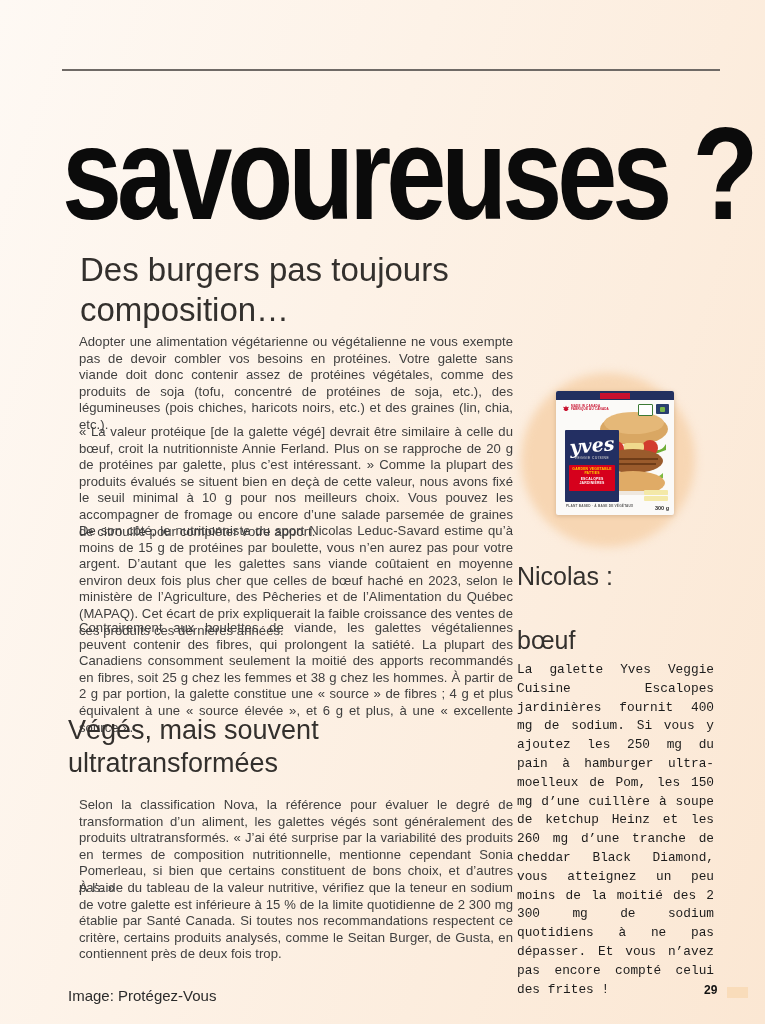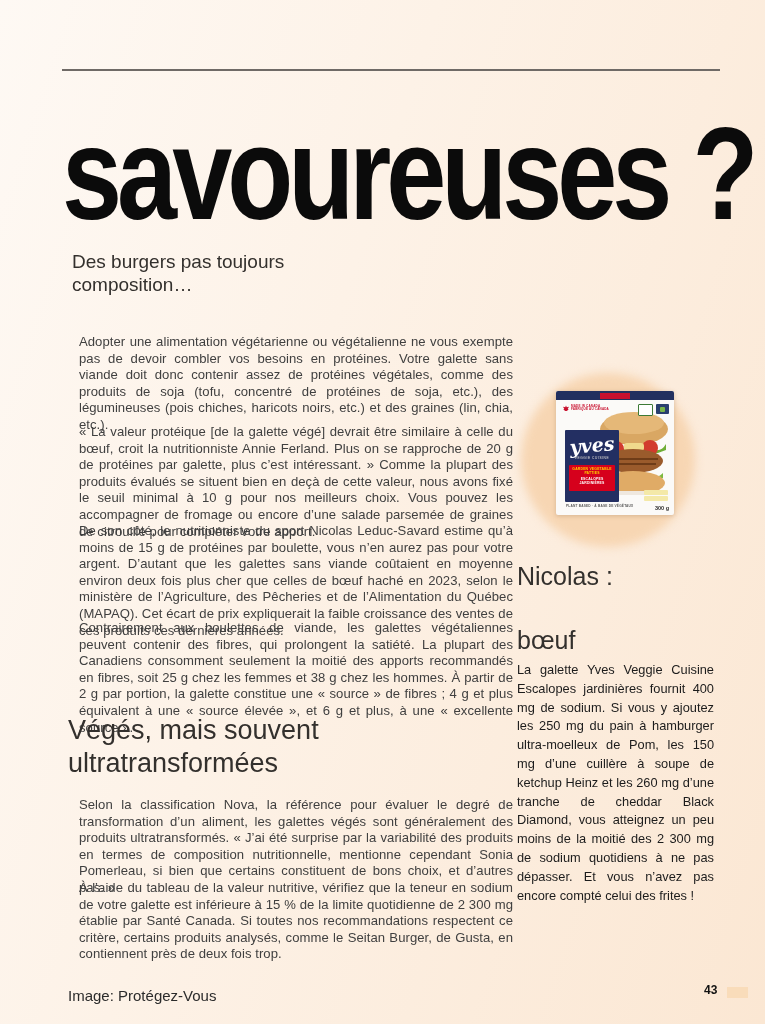--- a/index.html
+++ b/index.html
@@ -14,22 +14,22 @@
   .top-rule{position:absolute;left:62px;top:69px;width:658px;height:2px;background:#6f6a66;}
 
   .headline{
     position:absolute;left:62px;top:108px;margin:0;
     font-size:108px;font-weight:700;color:#0b0b0b;
     letter-spacing:-5px;line-height:1;white-space:nowrap;
     transform:scaleY(1.22);transform-origin:left top;
   }
 
   .subhead{
-    position:absolute;left:72px;top:250px;margin:0;
-    font-size:19px;font-weight:400;color:#33302d;line-height:1.22;
+    position:absolute;left:80px;top:250px;margin:0;
+    font-size:33px;font-weight:400;color:#33302d;line-height:1.22;
   }
   .subhead2{
     position:absolute;left:68px;top:714px;margin:0;
     font-size:27px;font-weight:400;color:#33302d;line-height:1.22;
   }
 
   .bodypar{
     position:absolute;left:72px;width:434px;margin:7px;
     font-size:13.1px;line-height:16.6px;color:#404040;
     text-align:justify;letter-spacing:.05px;
@@ -69,21 +69,21 @@
   .pkg-tags{position:absolute;right:6px;bottom:14px;display:flex;flex-direction:column;gap:1.5px;}
   .pkg-tags i{display:block;width:24px;height:5px;background:#f4e9a8;border-radius:1px;}
   .burger-svg{position:absolute;left:38px;top:12px;}
 
   .sidebar-heading{
     position:absolute;left:517px;top:560px;margin:0;
     font-size:25px;font-weight:400;color:#33302d;line-height:1.28;
   }
   .sidebar-body{
     position:absolute;left:517px;top:661px;width:197px;margin:0;
-    font-size:12.8px;line-height:18.8px;color:#1c1c1c;text-align:justify;
+    font-size:12.8px;line-height:18.8px;color:#1c1c1c;text-align:justify;font-family:Liberation Mono, monospace;
   }
 
   .credit{position:absolute;left:68px;top:987px;font-size:15px;color:#2b2b2b;}
   .pagenum{position:absolute;left:704px;top:983px;font-size:12px;font-weight:700;color:#111;}
   .page-tab{position:absolute;left:727px;top:987px;width:21px;height:11px;background:#f9dcba;}
 </style>
 </head>
 <body>
 
 <div class="page">
@@ -164,16 +164,16 @@
 
   <h3 class="sidebar-heading">
     <span>Nicolas :</span><br>
     <br>
     <span>bœuf</span>
   </h3>
 
   <p class="sidebar-body">La galette Yves Veggie Cuisine Escalopes jardinières fournit 400 mg de sodium. Si vous y ajoutez les 250 mg du pain à hamburger ultra-moelleux de Pom, les 150 mg d’une cuillère à soupe de ketchup Heinz et les 260 mg d’une tranche de cheddar Black Diamond, vous atteignez un peu moins de la moitié des 2 300 mg de sodium quotidiens à ne pas dépasser. Et vous n’avez pas encore compté celui des frites !</p>
 
   <span class="credit">Image: Protégez-Vous</span>
-  <span class="pagenum">43</span>
+  <span class="pagenum">29</span>
   <span class="page-tab"></span>
 
 </div>
 
 </body></html>

